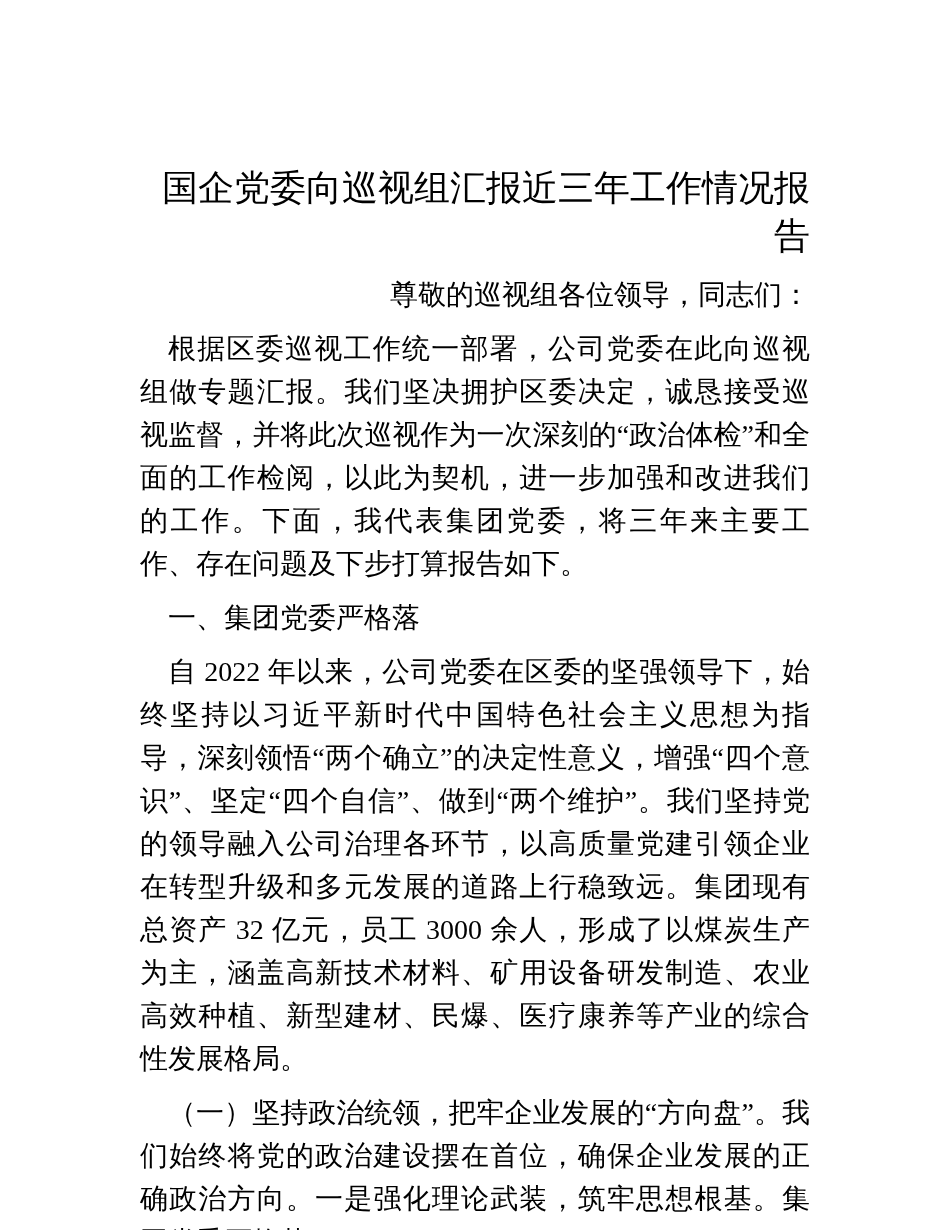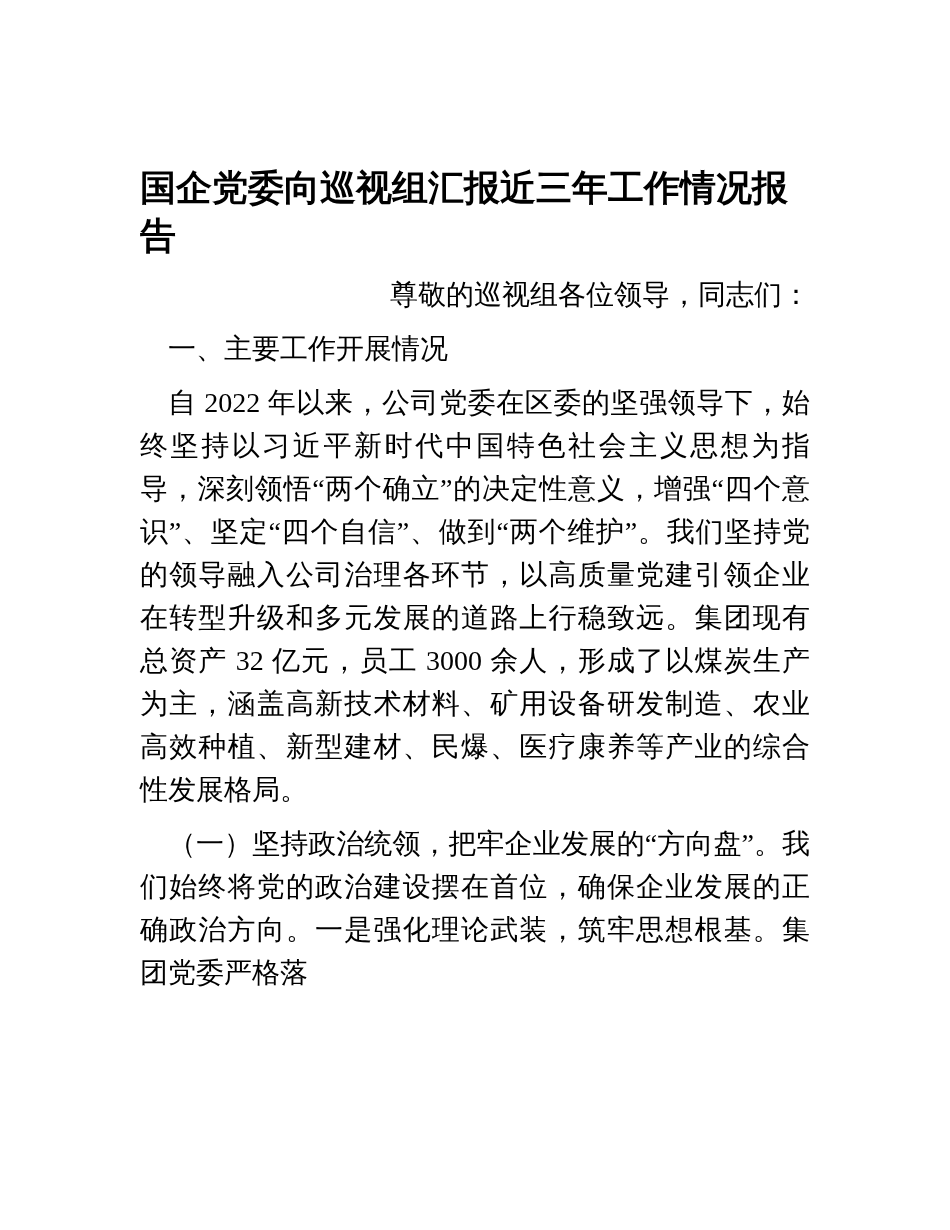--- a/index.html
+++ b/index.html
@@ -16,24 +16,24 @@
     height: 1230px;
     background: #ffffff;
     color: #000000;
     padding: 164px 140px 0 140px;
     overflow: hidden;
     font-family: "Liberation Serif", "DejaVu Serif", serif;
   }
 
   .doc-title {
     font-family: "DejaVu Sans", "Liberation Sans", sans-serif;
-    font-weight: 700;
+    font-weight: 400;
     font-size: 36px;
     line-height: 48px;
-    text-align: left;
+    text-align: right;
     letter-spacing: 0px;
     color: #000000;
     margin-bottom: 13px;
   }
 
   .salutation {
     font-size: 28px;
     line-height: 43px;
     text-align: right;
     color: #000000;
@@ -60,20 +60,21 @@
 </style>
 </head>
 <body>
 
 <div class="page">
 
   <h1 class="doc-title">国企党委向巡视组汇报近三年工作情况报告</h1>
 
   <p class="salutation">尊敬的巡视组各位领导，同志们：</p>
 
+  <p class="para">根据区委巡视工作统一部署，公司党委在此向巡视组做专题汇报。我们坚决拥护区委决定，诚恳接受巡视监督，并将此次巡视作为一次深刻的“政治体检”和全面的工作检阅，以此为契机，进一步加强和改进我们的工作。下面，我代表集团党委，将三年来主要工作、存在问题及下步打算报告如下。</p>
 
-  <h2 class="heading">一、主要工作开展情况</h2>
+  <h2 class="heading">一、集团党委严格落</h2>
 
   <p class="para">自 2022 年以来，公司党委在区委的坚强领导下，始终坚持以习近平新时代中国特色社会主义思想为指导，深刻领悟“两个确立”的决定性意义，增强“四个意识”、坚定“四个自信”、做到“两个维护”。我们坚持党的领导融入公司治理各环节，以高质量党建引领企业在转型升级和多元发展的道路上行稳致远。集团现有总资产 32 亿元，员工 3000 余人，形成了以煤炭生产为主，涵盖高新技术材料、矿用设备研发制造、农业高效种植、新型建材、民爆、医疗康养等产业的综合性发展格局。</p>
 
   <p class="para">（一）坚持政治统领，把牢企业发展的“方向盘”。我们始终将党的政治建设摆在首位，确保企业发展的正确政治方向。一是强化理论武装，筑牢思想根基。集团党委严格落</p>
 
 </div>
 
 </body></html>

